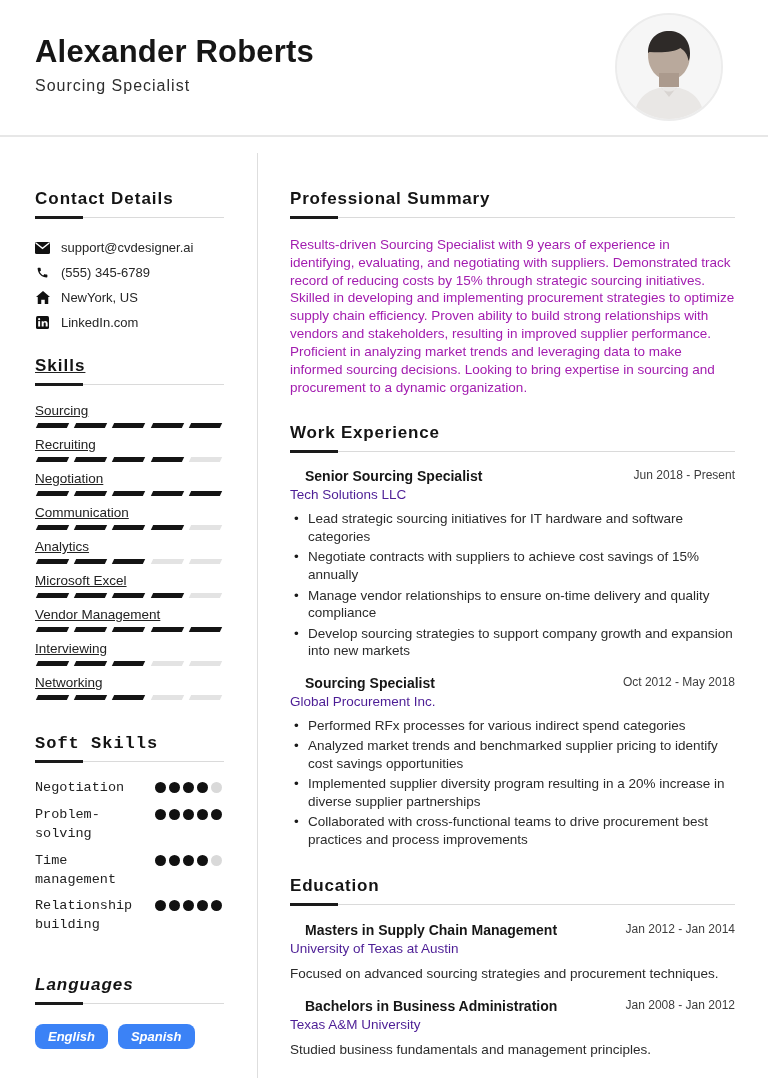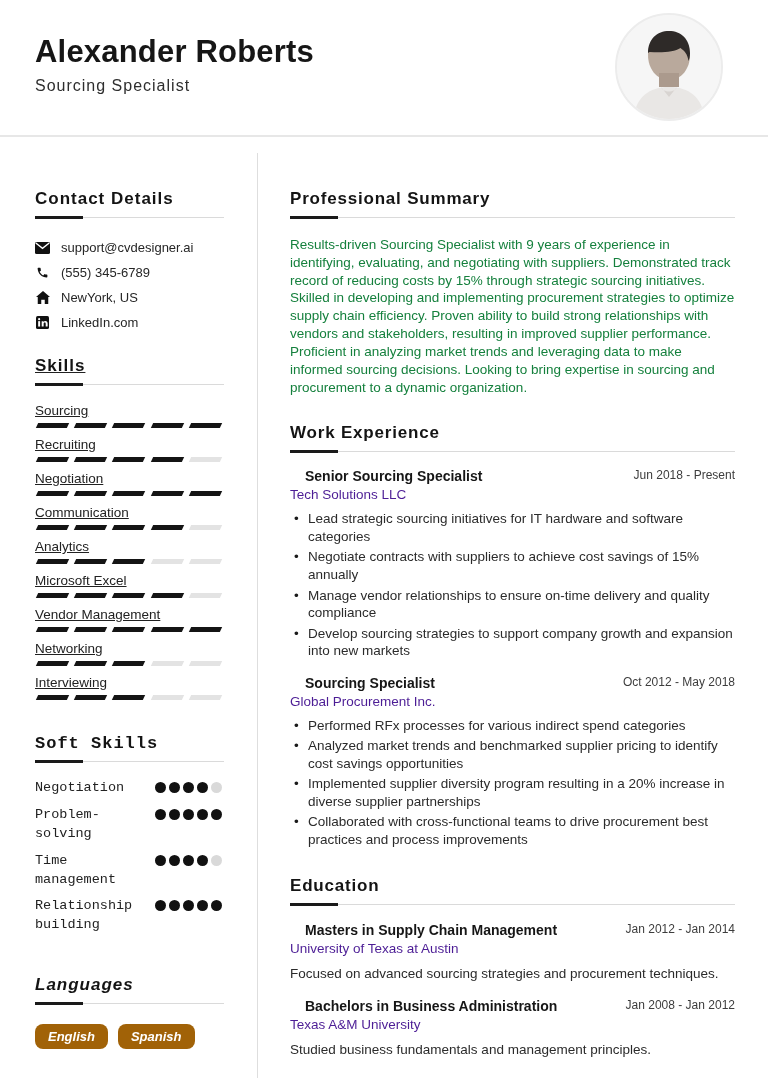--- a/index.html
+++ b/index.html
@@ -63,26 +63,26 @@
   .soft-name { width:120px; flex:0 0 120px; font-size:13.5px; color:#222; line-height:1.4; }
   .dots { display:flex; gap:3px; padding-top:3px; }
   .dot { width:11px; height:11px; border-radius:50%; }
   .dot.filled { background:#111; }
   .dot.empty  { background:#d9d9d9; }
 
   
   .lang-section { margin-top:40px;font-style:italic; }
   .pill-row { margin-top:19px; display:flex; gap:10px; }
   .pill {
-    background:#a16207; color:#fff; font-size:13px; font-weight:700;
+    background:#3b82f6; color:#fff; font-size:13px; font-weight:700;
     padding:6px 13px; border-radius:8px; line-height:1;
   }
 
   
-  .summary-text { margin-top:17px; font-size:13.5px; line-height:1.32; color:#15803d; }
+  .summary-text { margin-top:17px; font-size:13.5px; line-height:1.32; color:#a21caf; }
   .main-section { margin-top:27px; }
 
   .job { margin-top:15px; }
   .job-head { display:flex; justify-content:space-between; align-items:flex-start;margin-left:15px; }
   .job-role { font-size:14px; font-weight:700; color:#161616; }
   .job-dates { font-size:12px; color:#3d3d3d; white-space:nowrap; }
   .job-company { font-size:13.5px; color:#4c1d95; margin-top:3px; }
   .job-bullets { list-style:none; margin:8px 0 14px 0; }
   .job-bullets li { position:relative; padding-left:18px; font-size:13.5px; line-height:1.3; color:#2b2b2b; margin-bottom:3px; }
   .job-bullets li::before { content:"\2022"; position:absolute; left:4px; top:0; color:#1a1a1a; }
@@ -234,32 +234,32 @@
               <div class="skill-bar">
                 <span class="seg filled"></span>
                 <span class="seg filled"></span>
                 <span class="seg filled"></span>
                 <span class="seg filled"></span>
                 <span class="seg filled"></span>
               </div>
             </div>
 
             <div class="skill-item">
+              <div class="skill-name">Interviewing</div>
+              <div class="skill-bar">
+                <span class="seg filled"></span>
+                <span class="seg filled"></span>
+                <span class="seg filled"></span>
+                <span class="seg empty"></span>
+                <span class="seg empty"></span>
+              </div>
+            </div>
+
+            <div class="skill-item">
               <div class="skill-name">Networking</div>
-              <div class="skill-bar">
-                <span class="seg filled"></span>
-                <span class="seg filled"></span>
-                <span class="seg filled"></span>
-                <span class="seg empty"></span>
-                <span class="seg empty"></span>
-              </div>
-            </div>
-
-            <div class="skill-item">
-              <div class="skill-name">Interviewing</div>
               <div class="skill-bar">
                 <span class="seg filled"></span>
                 <span class="seg filled"></span>
                 <span class="seg filled"></span>
                 <span class="seg empty"></span>
                 <span class="seg empty"></span>
               </div>
             </div>
           </div>
       </div>

